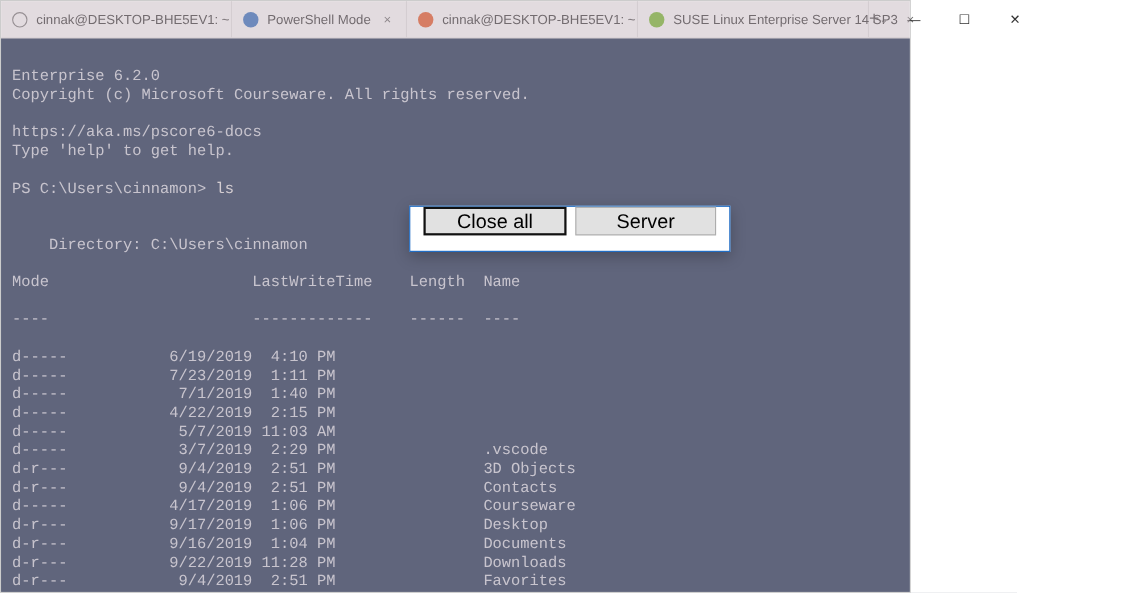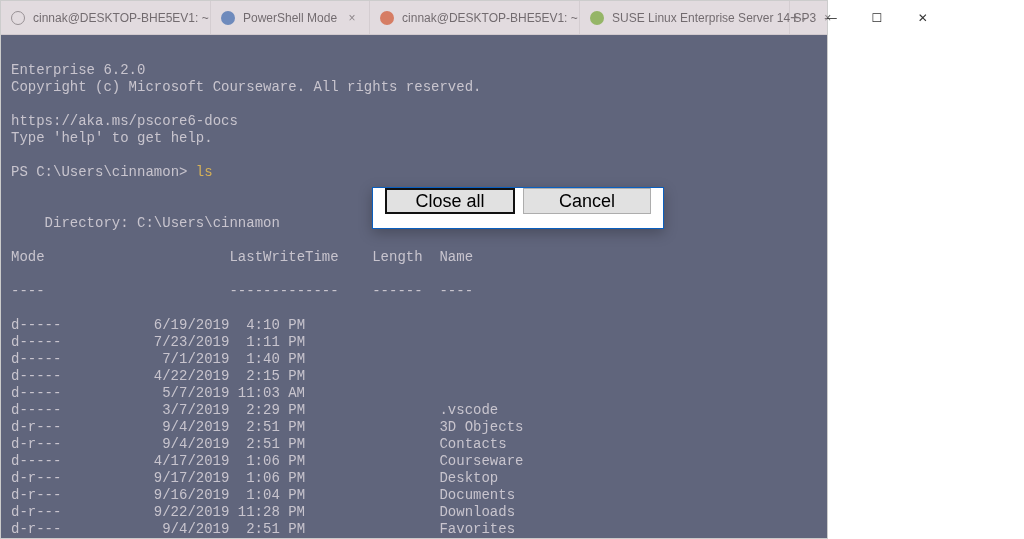--- a/index.html
+++ b/index.html
@@ -46,21 +46,21 @@
     flex: 1;
     background: #13294b;
     color: #d0d6e0;
     font-family: Consolas, "Courier New", monospace;
     font-size: 14px;
     line-height: 17px;
     padding: 10px 10px 8px 10px;
     white-space: pre;
     overflow: hidden;
   }
-  .cmd { color: #eab308; }
+  .cmd { color: #e5e5e5; }
   .row { display: flex; }
   .c-mode { width: 14ch; }
   .c-date { width: 12ch; text-align: right; }
   .c-time { width: 9ch; text-align: right; }
   .c-len  { width: 14ch; text-align: right; }
   .c-name { padding-left: 2ch; }
 
   
   .overlay {
     position: absolute; inset: 0;
@@ -161,17 +161,17 @@
 
 <div class="row"><span class="c-mode">Mode</span><span class="c-date"></span><span class="c-time">LastWriteTime</span><span class="c-len">Length</span><span class="c-name">Name</span></div>
 <div class="row"><span class="c-mode">----</span><span class="c-date"></span><span class="c-time">-------------</span><span class="c-len">------</span><span class="c-name">----</span></div>
 <div id="listing"><div class="row"><span class="c-mode">d-----</span><span class="c-date">6/19/2019</span><span class="c-time">4:10 PM</span><span class="c-len"></span><span class="c-name"></span></div><div class="row"><span class="c-mode">d-----</span><span class="c-date">7/23/2019</span><span class="c-time">1:11 PM</span><span class="c-len"></span><span class="c-name"></span></div><div class="row"><span class="c-mode">d-----</span><span class="c-date">7/1/2019</span><span class="c-time">1:40 PM</span><span class="c-len"></span><span class="c-name"></span></div><div class="row"><span class="c-mode">d-----</span><span class="c-date">4/22/2019</span><span class="c-time">2:15 PM</span><span class="c-len"></span><span class="c-name"></span></div><div class="row"><span class="c-mode">d-----</span><span class="c-date">5/7/2019</span><span class="c-time">11:03 AM</span><span class="c-len"></span><span class="c-name"></span></div><div class="row"><span class="c-mode">d-----</span><span class="c-date">3/7/2019</span><span class="c-time">2:29 PM</span><span class="c-len"></span><span class="c-name">.vscode</span></div><div class="row"><span class="c-mode">d-r---</span><span class="c-date">9/4/2019</span><span class="c-time">2:51 PM</span><span class="c-len"></span><span class="c-name">3D Objects</span></div><div class="row"><span class="c-mode">d-r---</span><span class="c-date">9/4/2019</span><span class="c-time">2:51 PM</span><span class="c-len"></span><span class="c-name">Contacts</span></div><div class="row"><span class="c-mode">d-----</span><span class="c-date">4/17/2019</span><span class="c-time">1:06 PM</span><span class="c-len"></span><span class="c-name">Courseware</span></div><div class="row"><span class="c-mode">d-r---</span><span class="c-date">9/17/2019</span><span class="c-time">1:06 PM</span><span class="c-len"></span><span class="c-name">Desktop</span></div><div class="row"><span class="c-mode">d-r---</span><span class="c-date">9/16/2019</span><span class="c-time">1:04 PM</span><span class="c-len"></span><span class="c-name">Documents</span></div><div class="row"><span class="c-mode">d-r---</span><span class="c-date">9/22/2019</span><span class="c-time">11:28 PM</span><span class="c-len"></span><span class="c-name">Downloads</span></div><div class="row"><span class="c-mode">d-r---</span><span class="c-date">9/4/2019</span><span class="c-time">2:51 PM</span><span class="c-len"></span><span class="c-name">Favorites</span></div></div></div>
 
   <div class="overlay"></div>
 
   <div class="dialog">
     <div class="dialog-actions">
       <div class="dlg-btn default">Close all</div>
-      <div class="dlg-btn">Cancel</div>
+      <div class="dlg-btn">Server</div>
     </div>
   </div>
 
 </div>
 
 </body></html>

